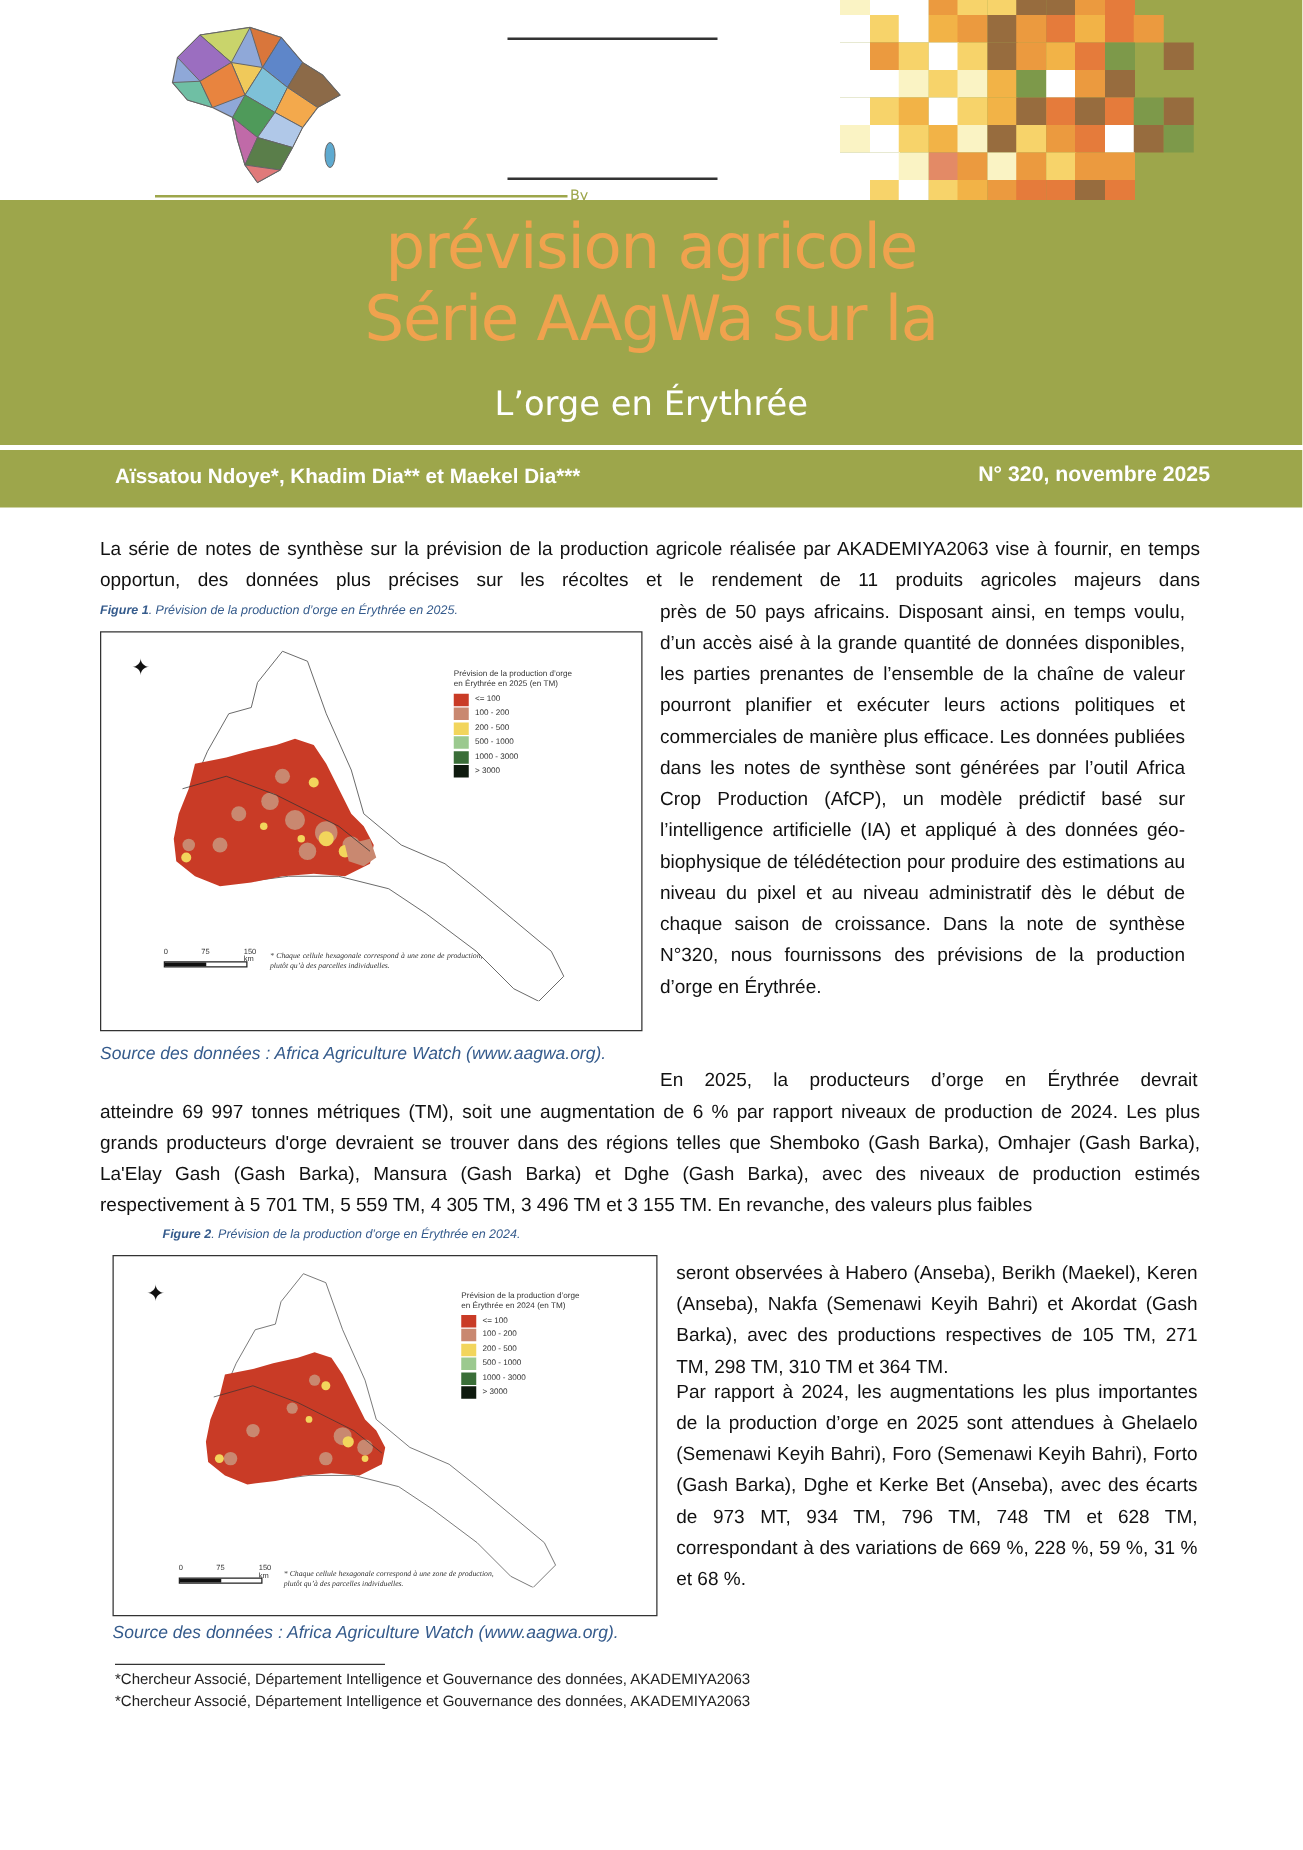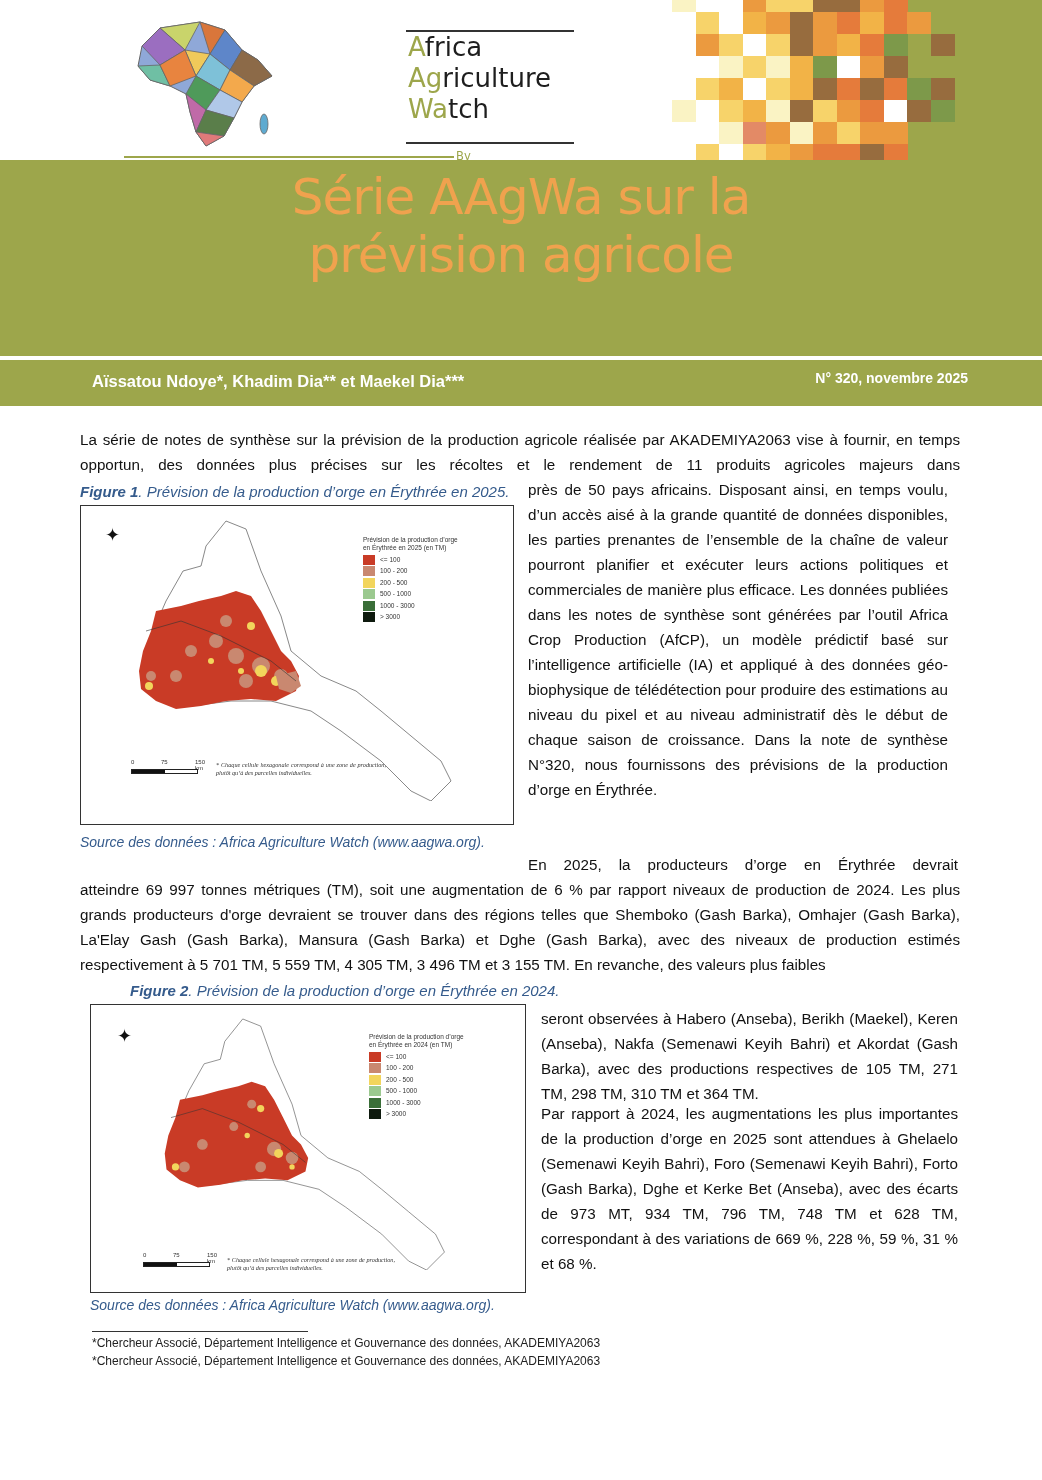--- a/index.html
+++ b/index.html
@@ -20,29 +20,29 @@
 
   .mosaic { position: absolute; left: 672px; top: 0; width: 370px; height: 160px; background: #9da64b; }
   .mosaic .cell { position: absolute; width: 24px; height: 22px; }
 
   .title-band { position: absolute; left: 0; top: 160px; width: 1042px; height: 196px; background: #9da64b; text-align: center; }
   .series-title { position: absolute; left: 0; width: 100%; top: 8px; font-family: "DejaVu Sans", sans-serif; font-size: 50px; line-height: 58px; color: #f0a24e; letter-spacing: -1px; }
   .subtitle { position: absolute; left: 0; width: 100%; top: 148px; font-family: "DejaVu Sans", sans-serif; font-size: 27px; color: #ffffff; }
 
   .author-band { position: absolute; left: 0; top: 360px; width: 1042px; height: 46px; background: #9da64b; }
   .authors { position: absolute; left: 92px; top: 12px; font-size: 16.5px; color: #fff; font-weight: bold; }
-  .issue { position: absolute; right: 74px; top: 10px; font-size: 14px; color: #fff; font-weight: bold; }
+  .issue { position: absolute; right: 74px; top: 10px; font-size: 17px; color: #fff; font-weight: bold; }
 
   
   .para { position: absolute; font-size: 15.2px; line-height: 25px; color: #111; text-align: justify; }
   .full { left: 80px; width: 880px; }
   .right-col { left: 528px; width: 420px; }
   .right-col2 { left: 541px; width: 417px; }
 
-  .caption { position: absolute; font-size: 15px; font-style: italic; color: #355b8c; }
+  .caption { position: absolute; font-size: 10px; font-style: italic; color: #355b8c; }
   .caption b { font-style: italic; }
 
   .figure { position: absolute; border: 1.5px solid #333; background: #fff; }
   .fig1 { left: 80px; top: 505px; width: 434px; height: 320px; }
   .fig2 { left: 90px; top: 1004px; width: 436px; height: 289px; }
 
   .legend { position: absolute; font-size: 6.5px; color: #333; line-height: 8px; }
   .legend .lg-title { width: 100px; margin-bottom: 2px; }
   .legend .lg-row { display: flex; align-items: center; height: 11.5px; }
   .legend .sw { width: 12px; height: 10px; margin-right: 5px; }
@@ -77,25 +77,20 @@
       <polygon points="66,56 80,34 100,50 90,70" fill="#7ec1d8" stroke="#666" stroke-width=".8"></polygon>
       <polygon points="90,70 100,50 124,66 112,82" fill="#f3a94c" stroke="#666" stroke-width=".8"></polygon>
       <polygon points="56,74 66,56 90,70 76,90" fill="#4f9a5a" stroke="#666" stroke-width=".8"></polygon>
       <polygon points="76,90 90,70 112,82 104,98" fill="#b0c8e8" stroke="#666" stroke-width=".8"></polygon>
       <polygon points="56,74 76,90 66,112 60,92" fill="#c06aa8" stroke="#666" stroke-width=".8"></polygon>
       <polygon points="66,112 76,90 104,98 94,116" fill="#5a7e4a" stroke="#666" stroke-width=".8"></polygon>
       <polygon points="66,112 94,116 76,126" fill="#e07a7a" stroke="#666" stroke-width=".8"></polygon>
       <ellipse cx="134" cy="104" rx="4" ry="10" fill="#5eaad0" stroke="#666" stroke-width=".8"></ellipse>
     </svg>
     <div class="logo-rule top"></div>
-    <div class="logo-text">
-      <div><span class="hl">A</span><span>frica</span></div>
-      <div><span class="hl">Ag</span><span>riculture</span></div>
-      <div><span class="hl">Wa</span><span>tch</span></div>
-    </div>
     <div class="logo-rule bot"></div>
     <div class="logo-by">By AKADEMIYA2063</div>
   </div>
   <div class="logo-underline"></div>
 
   <div class="mosaic" id="mosaic">
       <div class="cell" style="left: 0px; top: -10px; background: rgb(250, 243, 196);"></div>
       <div class="cell" style="left: 23.5px; top: -10px; background: rgb(255, 255, 255);"></div>
       <div class="cell" style="left: 47px; top: -10px; background: rgb(255, 255, 255);"></div>
       <div class="cell" style="left: 70.5px; top: -10px; background: rgb(235, 154, 63);"></div>
@@ -179,23 +174,24 @@
       <div class="cell" style="left: 117.5px; top: 144px; background: rgb(235, 154, 63);"></div>
       <div class="cell" style="left: 141px; top: 144px; background: rgb(229, 123, 59);"></div>
       <div class="cell" style="left: 164.5px; top: 144px; background: rgb(229, 123, 59);"></div>
       <div class="cell" style="left: 188px; top: 144px; background: rgb(151, 108, 62);"></div>
       <div class="cell" style="left: 211.5px; top: 144px; background: rgb(229, 123, 59);"></div>
     </div>
 </div>
 
 <div class="title-band">
   <div class="series-title">
+    <div>prévision agricole</div>
     <div>Série AAgWa sur la</div>
-    <div>prévision agricole</div>
-  </div>
+  </div>
+  <div class="subtitle">L’orge en Érythrée</div>
 </div>
 
 <div class="author-band">
   <div class="authors">Aïssatou Ndoye*, Khadim Dia** et Maekel Dia***</div>
   <div class="issue">N° 320, novembre 2025</div>
 </div>
 
 <div class="para full" style="top:427px; height:50px; overflow:hidden; text-align-last: justify;">La série de notes de synthèse sur la prévision de la production agricole réalisée par AKADEMIYA2063 vise à fournir, en temps opportun, des données plus précises sur les récoltes et le rendement de 11 produits agricoles majeurs dans</div>
 
 <div class="caption" style="left:80px; top:483px;"><b>Figure 1</b><span>. Prévision de la production d’orge en Érythrée en 2025.</span></div>

